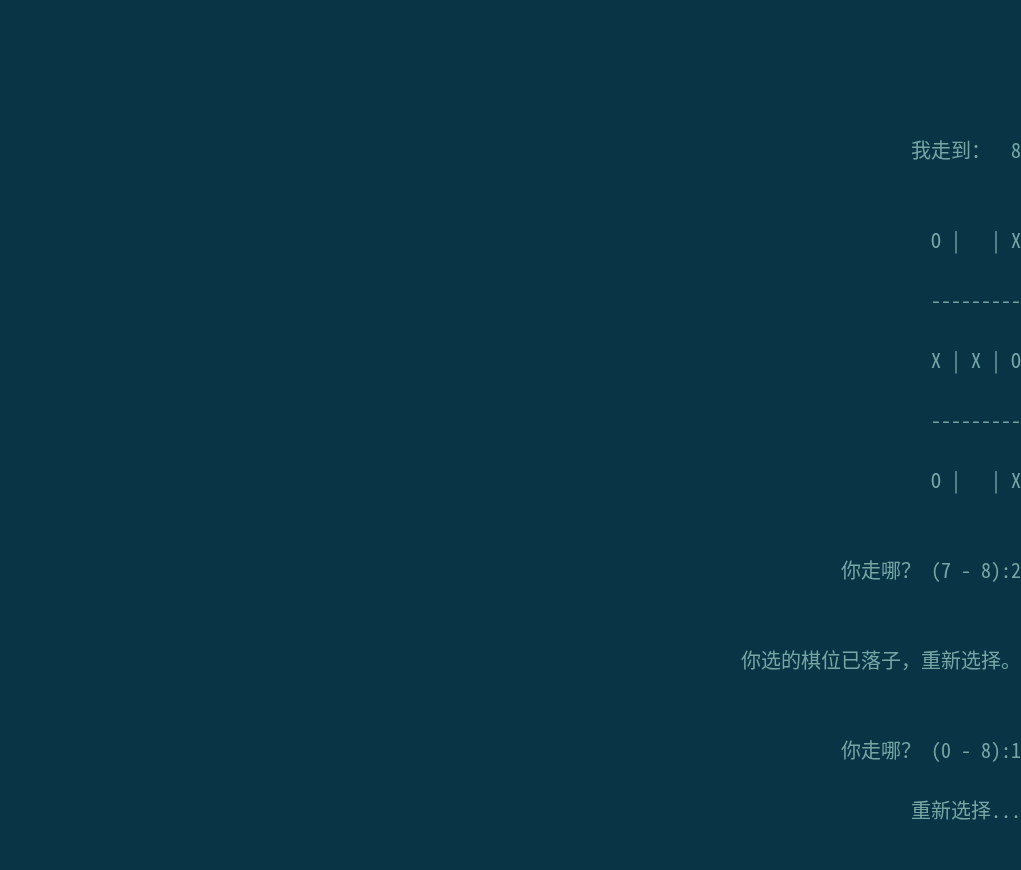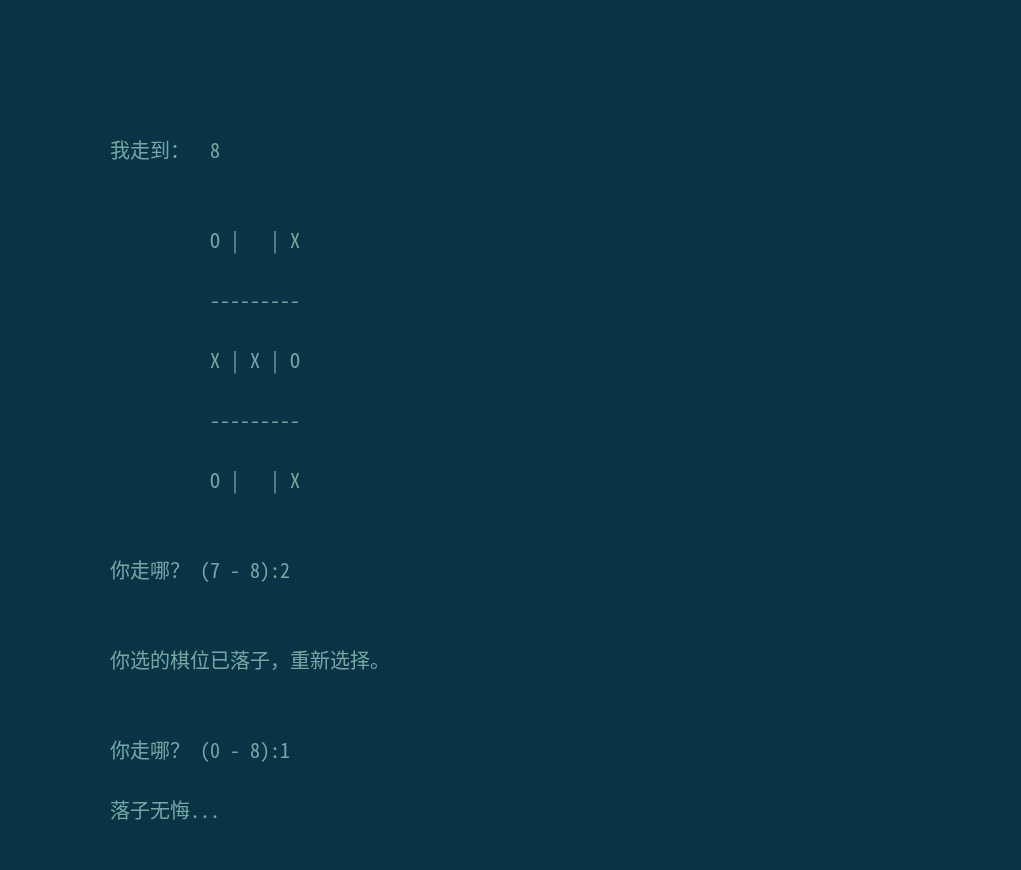--- a/index.html
+++ b/index.html
@@ -8,41 +8,41 @@
       color: #75a6a4;
       font-family: "Noto Sans Mono CJK SC", "Courier New", monospace;
       font-size: 20px;
       line-height: 1.5;
       width: 1021px;
       height: 870px;
       padding: 15px 0 0 110px;
       white-space: pre;
       overflow: hidden;
     }
-    .line { display: block; }
+    .line { display: block; text-align: right; }
   </style>
 </head>
 <body>
 
 
 
 <span class="line">我走到：  8</span>
 <span class="line"></span>
 <span class="line">          O |   | X</span>
 <span class="line">          ---------</span>
 <span class="line">          X | X | O</span>
 <span class="line">          ---------</span>
 <span class="line">          O |   | X</span>
 <span class="line"></span>
 <span class="line">你走哪？ (7 - 8):2</span>
 <span class="line"></span>
 <span class="line">你选的棋位已落子，重新选择。</span>
 <span class="line"></span>
 <span class="line">你走哪？ (0 - 8):1</span>
-<span class="line">落子无悔...</span>
+<span class="line">重新选择...</span>
 <span class="line"></span>
 
 
 
 
 
 <span class="line"></span>
 
 <span class="line"></span>
 

